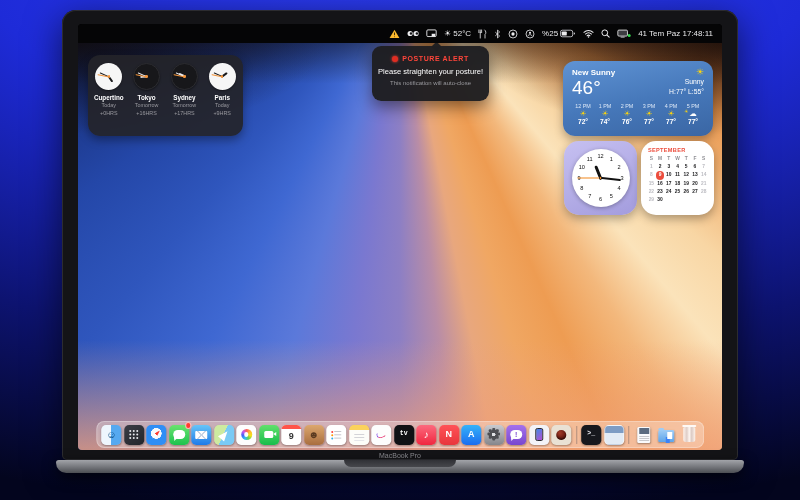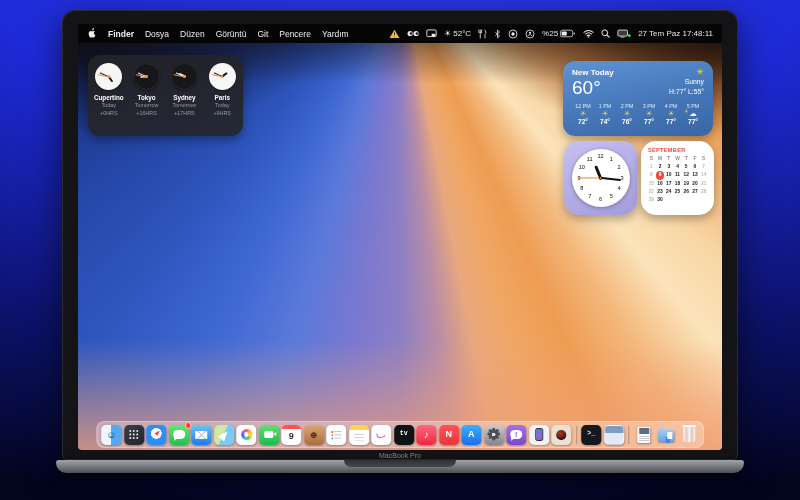--- a/index.html
+++ b/index.html
@@ -194,34 +194,20 @@
   .icon-trash::before{content:"";position:absolute;top:-1.8px;left:-1px;right:-1px;height:1.6px;
     background:rgba(255,255,255,.9);border-radius:1px;}
 </style>
 </head>
 <body>
 
 <div class="laptop">
   <div class="screen">
 
     <div class="menubar">
-      <div class="menu-left">
-        <span>
-          <svg width="10" height="12" viewBox="0 0 12 14">
-              <path fill="#ececee" d="M9.7 4.6c-.1.1-1.4.8-1.4 2.4 0 1.9 1.7 2.6 1.7 2.6s-.9 2.9-2.2 2.9c-.6 0-1-.4-1.7-.4-.7 0-1.3.4-1.7.4C3.2 12.5 2 9.9 2 7.8c0-2.1 1.3-3.2 2.5-3.2.8 0 1.4.4 1.8.4.4 0 1.1-.5 1.9-.5.3 0 1.1 0 1.5.1zM8.4 1c.2.8-.2 1.5-.6 2-.4.5-1.1.9-1.7.8-.1-.7.2-1.4.6-1.9C7.1 1.4 7.9 1 8.4 1z"></path>
-            </svg>
-        </span>
-      <span class="mi b">Finder</span>
-          <span class="mi">Dosya</span>
-          <span class="mi">Düzen</span>
-          <span class="mi">Görüntü</span>
-          <span class="mi">Git</span>
-          <span class="mi">Pencere</span>
-          <span class="mi">Yardım</span>
-        </div>
       <div class="menu-right">
         <span class="st">
           <svg width="11" height="10" viewBox="0 0 12 11">
               <path d="M6 .8 11.4 10H.6Z" fill="#fdb92e"></path>
               <rect x="5.45" y="3.6" width="1.1" height="3.4" rx=".5" fill="#41300a"></rect>
               <rect x="5.45" y="7.9" width="1.1" height="1.1" rx=".5" fill="#41300a"></rect>
             </svg>
         </span>
         <span class="st">
           <svg width="12" height="9" viewBox="0 0 13 9">
@@ -285,21 +271,21 @@
               <path d="m6.7 6.7 2.4 2.4" stroke="#ececee" stroke-width="1.2" stroke-linecap="round"></path>
             </svg>
         </span>
         <span class="st">
           <svg width="14" height="10" viewBox="0 0 15 11">
               <rect x=".7" y="1.2" width="10.6" height="6.6" rx="1.2" fill="#3c3c40" stroke="#ececee" stroke-width=".9"></rect>
               <rect x="3.6" y="8.4" width="4.8" height="1" rx=".5" fill="#ececee"></rect>
               <circle cx="13.2" cy="7.2" r="1.7" fill="#32d74b"></circle>
             </svg>
         </span>
-        <span class="st">27 Tem Paz 17:48:11</span>
+        <span class="st">41 Tem Paz 17:48:11</span>
       </div>
     </div>
 
     <div class="wallpaper"></div>
 
     <div class="widget w-clocks">
         <div class="wc-city">
           <div class="wc-face light">
             <div class="hand wc-h" style="transform: rotate(144.5deg);"></div>
             <div class="hand wc-m" style="transform: rotate(294deg);"></div>
@@ -338,26 +324,35 @@
             <div class="hand wc-m" style="transform: rotate(294deg);"></div>
             <div class="hand wc-s" style="transform: rotate(282deg);"></div>
             <div class="wc-pin"></div>
           </div>
           <div class="wc-name">Paris</div>
           <div class="wc-sub">Today</div>
           <div class="wc-sub">+9HRS</div>
         </div>
       </div>
 
+    <div class="widget popover">
+      <div class="arrow"></div>
+      <div class="pa-title">
+        <span class="pa-dot"></span>
+        <span>POSTURE ALERT</span>
+      </div>
+      <div class="pa-msg">Please straighten your posture!</div>
+      <div class="pa-note">This notification will auto-close</div>
+    </div>
 
     <div class="widget w-weather">
       <div class="ww-top">
         <div>
-          <div class="ww-city">New Today</div>
-          <div class="ww-temp">60°</div>
+          <div class="ww-city">New Sunny</div>
+          <div class="ww-temp">46°</div>
         </div>
         <div class="ww-right">
           <div class="ww-sun">☀</div>
           <div>Sunny</div>
           <div>H:77° L:55°</div>
         </div>
       </div>
       <div class="ww-hours">
           <div class="wh">
             <div class="wh-t">12 PM</div>

